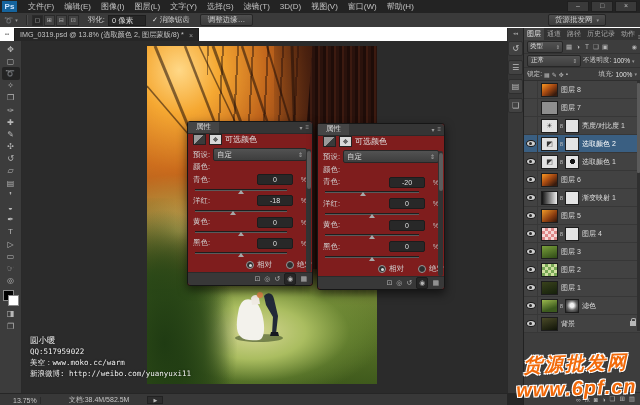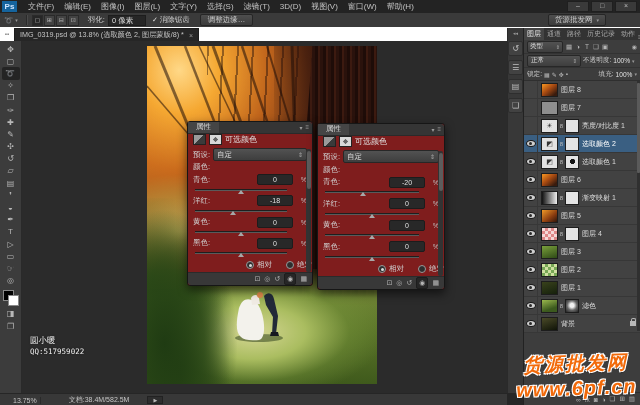--- a/index.html
+++ b/index.html
@@ -291,20 +291,22 @@
       <path d="M92,262 C86,290 92,296 112,294 C120,292 118,268 110,257 C101,250 95,253 92,262 Z" fill="#f3f2ec"></path>
       <path d="M104,252 C106,248 111,248 112,252 L113,258 L105,259 Z" fill="#efeae2"></path>
       <circle cx="113" cy="249" r="3" fill="#d8864a"></circle>
       <path d="M117,250 C121,245 126,247 127,253 L131,270 L129,288 L125,288 L126,271 L119,259 Z" fill="#222a38"></path>
       <path d="M124,286 L131,286 L132,290 L123,290 Z" fill="#15181f"></path>
     </svg>
   </div>
   <div id="photo-overlay">
       <div style="font-size: 8.5px;">圆小暖</div>
       <div>QQ:517959022</div>
+      <div>美空：www.moko.cc/warm</div>
+      <div>新浪微博: http://weibo.com/yuanyuxi11</div>
     </div>
 </div>
 
 <div id="dock-strip">
   <div id="dock-collapse">◂◂</div>
 <div class="dock-icon">↺</div>
     <div class="dock-icon">☰</div>
     <div class="dock-icon">▤</div>
     <div class="dock-icon">❏</div>
   </div>

